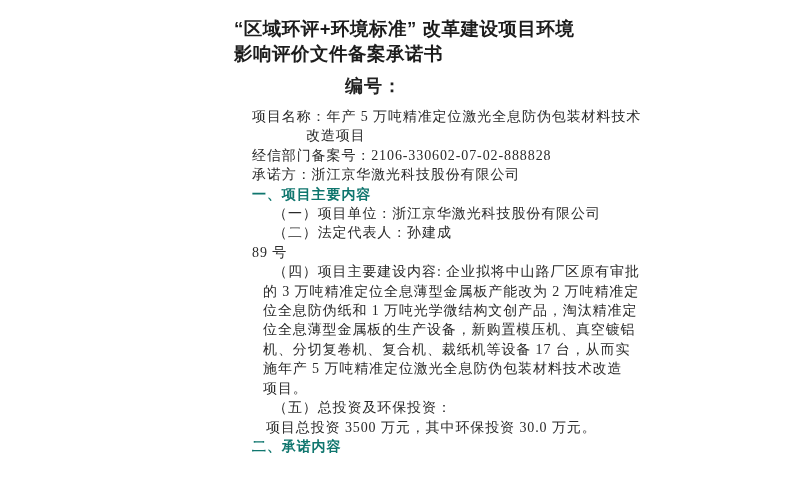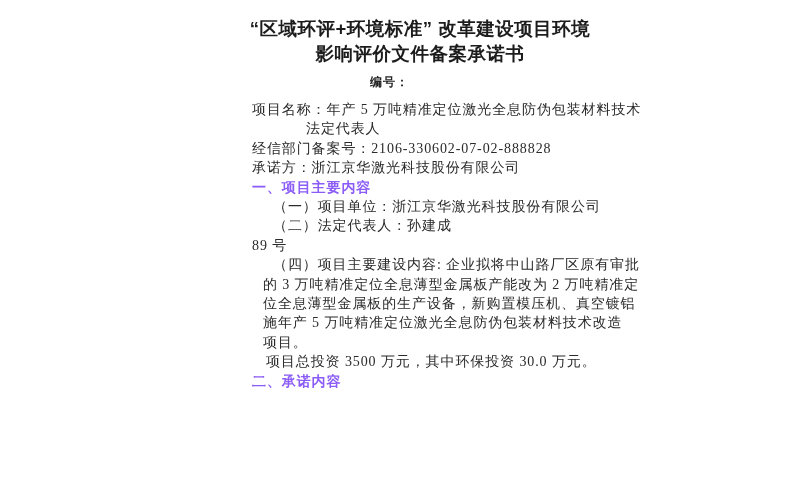--- a/index.html
+++ b/index.html
@@ -18,48 +18,48 @@
   .content {
     position: absolute;
     left: 252px;
     top: 16px;
     width: 400px;
     color: #262626;
   }
   .doc-title {
     width: 372px;
     margin-left: -18px;
-    text-align: center;
+    text-align: left;
     font-family: "Liberation Sans", "DejaVu Sans", sans-serif;
     font-weight: bold;
     font-size: 18.5px;
     line-height: 25px;
     color: #1c1c1c;
     letter-spacing: 0.5px;
   }
   .number-line {
-    margin: 8px 0 9px 118px;
+    margin: 8px 0 9px 93px;
     font-weight: bold;
-    font-size: 12px;
+    font-size: 18px;
     color: #222222;
     letter-spacing: 1px;
   }
   .body-text {
     font-size: 14px;
     line-height: 19.4px;
     letter-spacing: 0.9px;
     color: #2a2a2a;
   }
   .line {
     white-space: nowrap;
     font-family: Liberation Serif, serif;
   }
   .bold {
     font-weight: bold;
-    color: #8b5cf6;
+    color: #0f766e;
   }
   .ind-sub  { padding-left: 21px; }
   .ind-wrap2 { padding-left: 54px; }
   .ind-cont { padding-left: 11px; }
   .ind-inv  { padding-left: 14px; }
 </style>
 </head>
 <body>
 
 <div class="page">
@@ -67,30 +67,33 @@
 
     <div class="doc-title">
       <div>“区域环评+环境标准” 改革建设项目环境</div>
       <div>影响评价文件备案承诺书</div>
     </div>
 
     <div class="number-line">编号：</div>
 
     <div class="body-text">
       <div class="line">项目名称：年产 5 万吨精准定位激光全息防伪包装材料技术</div>
-      <div class="line ind-wrap2">法定代表人</div>
+      <div class="line ind-wrap2">改造项目</div>
       <div class="line">经信部门备案号：2106-330602-07-02-888828</div>
       <div class="line">承诺方：浙江京华激光科技股份有限公司</div>
       <div class="line bold">一、项目主要内容</div>
       <div class="line ind-sub">（一）项目单位：浙江京华激光科技股份有限公司</div>
       <div class="line ind-sub">（二）法定代表人：孙建成</div>
       <div class="line">89 号</div>
       <div class="line ind-sub">（四）项目主要建设内容: 企业拟将中山路厂区原有审批</div>
       <div class="line ind-cont">的 3 万吨精准定位全息薄型金属板产能改为 2 万吨精准定</div>
+      <div class="line ind-cont">位全息防伪纸和 1 万吨光学微结构文创产品，淘汰精准定</div>
       <div class="line ind-cont">位全息薄型金属板的生产设备，新购置模压机、真空镀铝</div>
+      <div class="line ind-cont">机、分切复卷机、复合机、裁纸机等设备 17 台，从而实</div>
       <div class="line ind-cont">施年产 5 万吨精准定位激光全息防伪包装材料技术改造</div>
       <div class="line ind-cont">项目。</div>
+      <div class="line ind-sub">（五）总投资及环保投资：</div>
       <div class="line ind-inv">项目总投资 3500 万元，其中环保投资 30.0 万元。</div>
       <div class="line bold">二、承诺内容</div>
     </div>
 
   </div>
 </div>
 
 </body></html>

